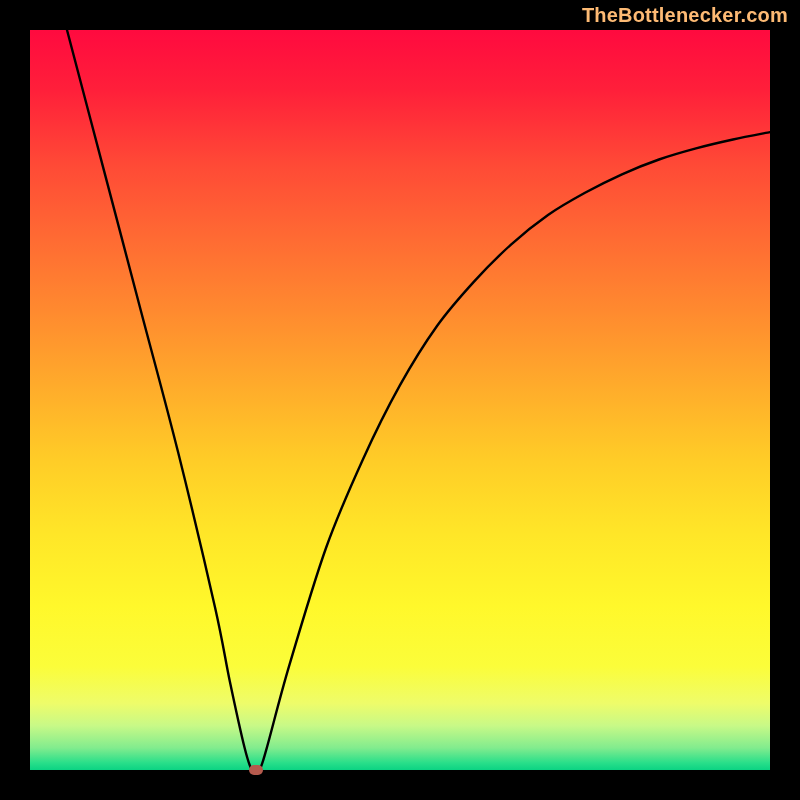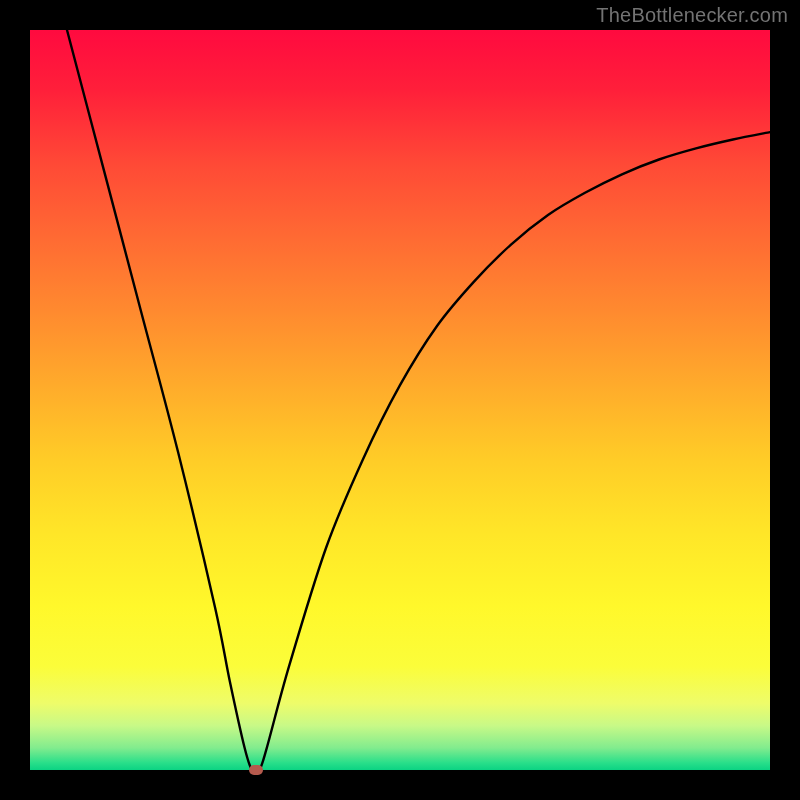--- a/index.html
+++ b/index.html
@@ -40,23 +40,23 @@
       #c8f987 94%,
       #82ec8e 97%,
       #2adf8a 99%,
       #0bd383 100%
     );
   }
   .watermark {
     position: absolute;
     top: 4px;
     right: 12px;
-    color: #737373;
+    color: #fdba74;
     font-size: 20px;
-    font-weight: 400;
+    font-weight: 700;
     letter-spacing: 0.2px;
   }
   svg.curve {
     position: absolute;
     left: 0;
     top: 0;
     width: 740px;
     height: 740px;
     overflow: visible;
   }

